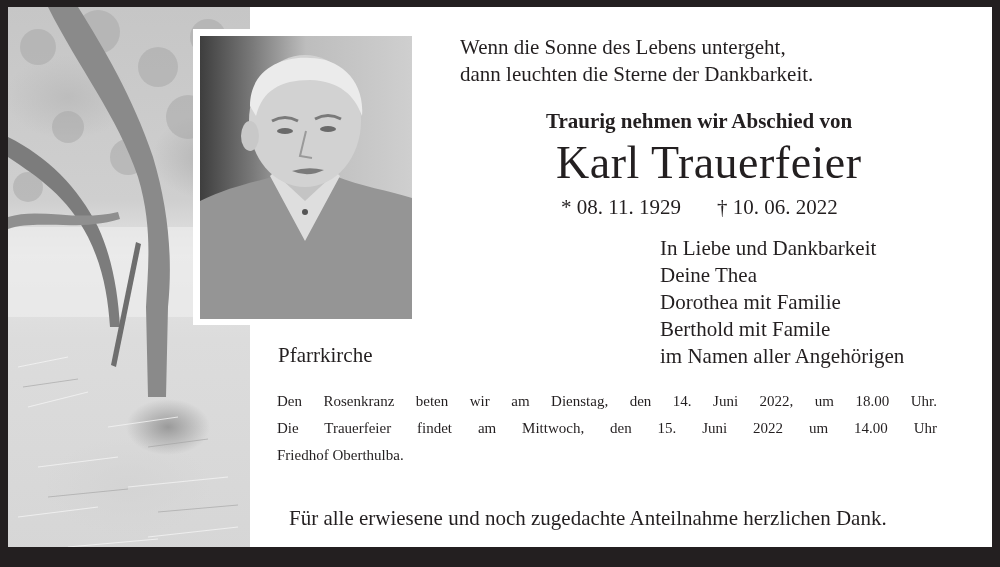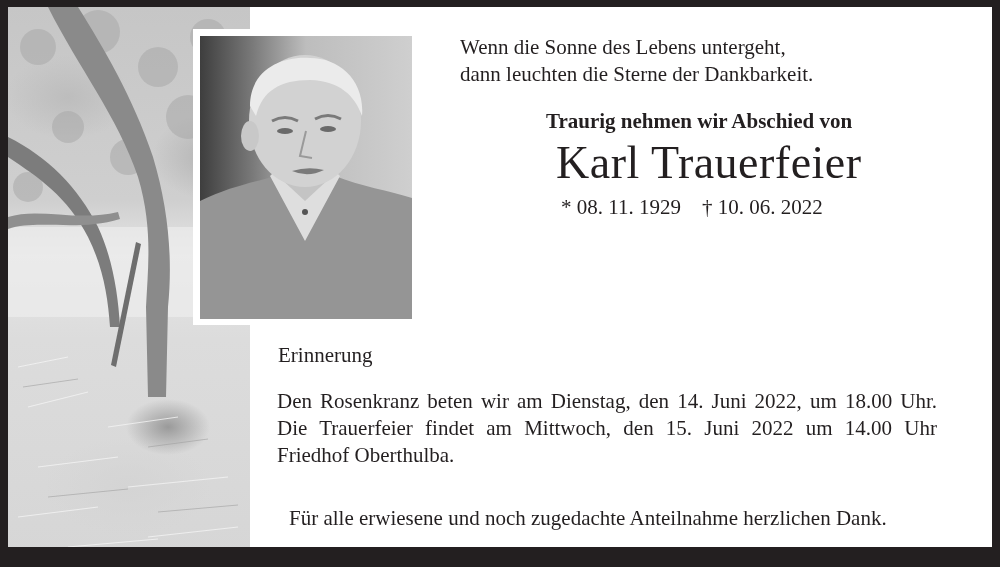--- a/index.html
+++ b/index.html
@@ -17,24 +17,24 @@
     .portrait-mount { position: absolute; left: 185px; top: 22px; width: 228px; height: 296px; background: #ffffff; }
     .portrait { position: absolute; left: 192px; top: 29px; width: 212px; height: 283px; overflow: hidden;
       background: linear-gradient(90deg, #3e3e3e 0%, #7a7a7a 25%, #bdbdbd 50%, #cfcfcf 100%); }
     .portrait svg { position: absolute; left: 0; top: 0; }
     .text { position: absolute; white-space: nowrap; line-height: 1; }
     .motto { left: 452px; top: 27px; font-size: 21px; line-height: 27px; }
     .intro { left: 538px; top: 104px; font-size: 21px; font-weight: bold; }
     .name { left: 548px; top: 133px; font-size: 46px; letter-spacing: 0.5px; }
     .dates { left: 553px; top: 190px; font-size: 21px; }
     .dates span { display: inline-block; }
-    .dates .death { margin-left: 21px; }
+    .dates .death { margin-left: 36px; }
     .mourners { left: 652px; top: 228px; font-size: 21px; line-height: 27px; }
     .place { left: 270px; top: 338px; font-size: 21px; }
-    .body { left: 269px; top: 381px; width: 660px; font-size: 21px; line-height: 27px; white-space: normal; text-align: justify; }
+    .body { left: 269px; top: 381px; width: 660px; font-size: 15px; line-height: 27px; white-space: normal; text-align: justify; }
     .body .line { display: block; text-align: justify; text-align-last: justify; }
     .body .line.last { text-align-last: left; }
     .thanks { left: 281px; top: 501px; font-size: 21px; }
   </style>
 </head>
 <body>
 
 <div class="frame">
 
   <div class="landscape">
@@ -117,22 +117,29 @@
   </div>
 
   <div class="text intro">Traurig nehmen wir Abschied von</div>
 
   <div class="text name">Karl Trauerfeier</div>
 
   <div class="text dates">
     <span class="birth">* 08. 11. 1929</span><span class="death">† 10. 06. 2022</span>
   </div>
 
+  <div class="text mourners">
+    <div>In Liebe und Dankbarkeit</div>
+    <div>Deine Thea</div>
+    <div>Dorothea mit Familie</div>
+    <div>Berthold mit Famile</div>
+    <div>im Namen aller Angehörigen</div>
+  </div>
 
-  <div class="text place">Erinnerung</div>
+  <div class="text place">Pfarrkirche</div>
 
   <div class="text body">
     <span class="line">Den Rosenkranz beten wir am Dienstag, den 14. Juni 2022, um 18.00 Uhr.</span>
     <span class="line">Die Trauerfeier findet am Mittwoch, den 15. Juni 2022 um 14.00 Uhr</span>
     <span class="line last">Friedhof Oberthulba.</span>
   </div>
 
   <div class="text thanks">Für alle erwiesene und noch zugedachte Anteilnahme herzlichen Dank.</div>
 
 </div>

